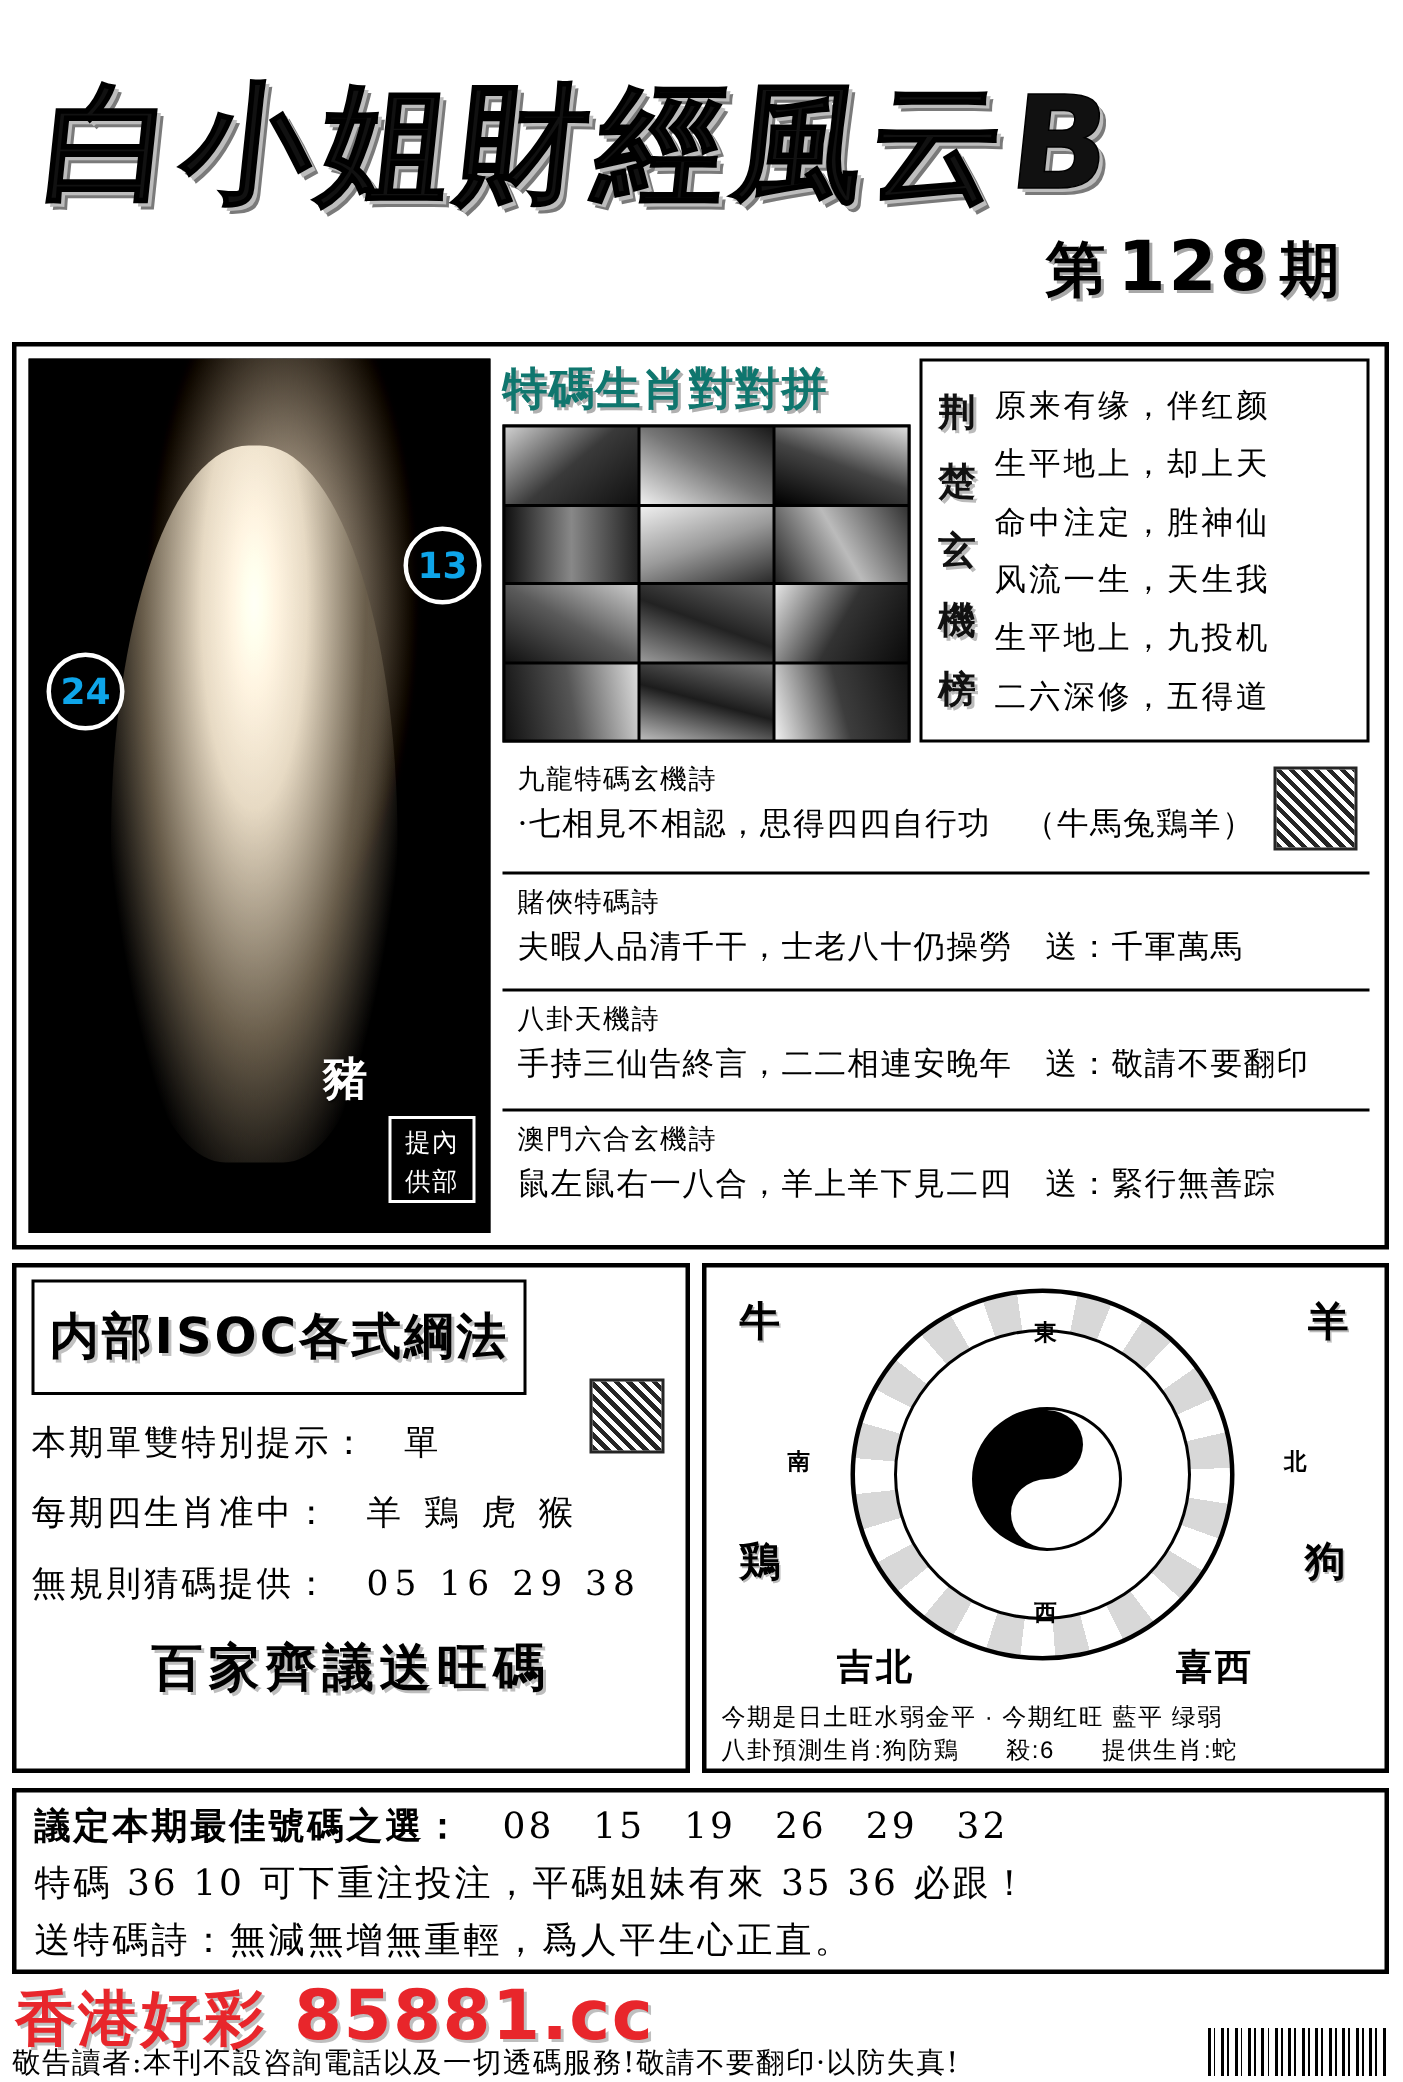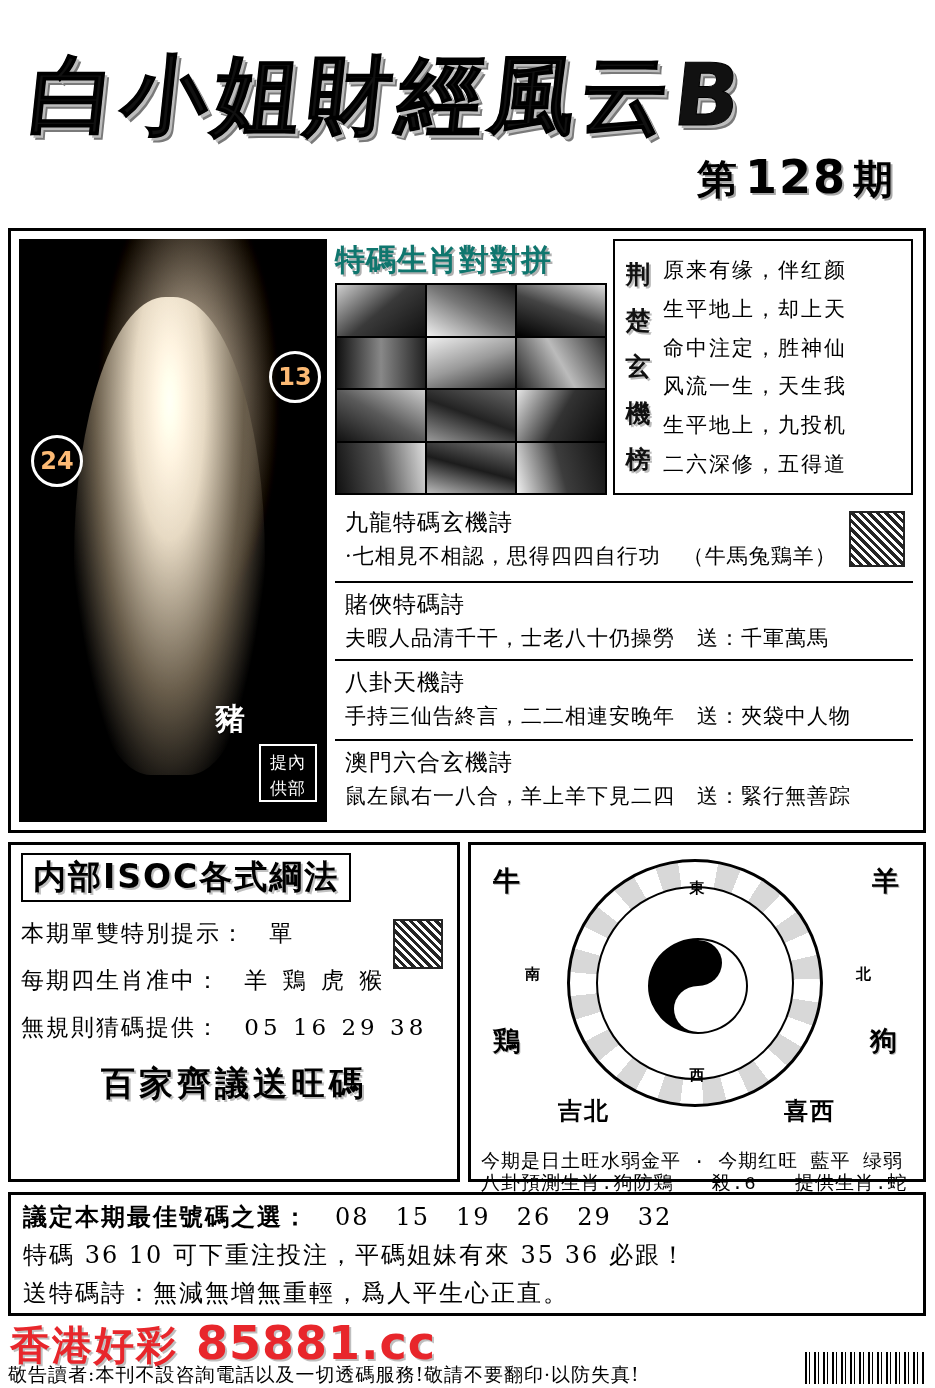--- a/index.html
+++ b/index.html
@@ -59,21 +59,21 @@
   .photo .figure{
     position:absolute;left:18%;top:10%;width:62%;height:82%;
     background:radial-gradient(ellipse at 50% 22%, #efe8db 0%, #cfc5b4 26%, #6e6557 55%, rgba(10,10,10,0) 78%);
     border-radius:48% 48% 40% 40%/55% 55% 45% 45%;
     filter:contrast(130%) blur(.3px);
   }
   .circ{
     position:absolute;
     width:46px;height:46px;border-radius:50%;
     border:3px solid #fff;
-    color:#fdba74;background:rgba(0,0,0,.35);
+    color:#0ea5e9;background:rgba(0,0,0,.35);
     font-size:24px;font-weight:bold;
     display:flex;align-items:center;justify-content:center;
   }
   .circ.c24{left:12px;top:196px;}
   .circ.c13{left:250px;top:112px;border-color:#fff;}
   .zodiac-big{
     position:absolute;left:196px;top:460px;
     color:#fff;font-size:30px;font-weight:bold;
     text-shadow:1px 1px 2px #000;
   }
@@ -136,21 +136,21 @@
     font-family:"DejaVu Serif","Liberation Serif",serif;
   }
 
   .sec{
     position:absolute;left:0;width:578px;
     border-top:2px solid #000;
     box-sizing:border-box;
     padding:6px 8px 4px 10px;
   }
   .sec h4{
-    margin:0 0 4px 0;font-size:23px;font-weight:normal;letter-spacing:1px;
+    margin:0 0 4px 0;font-size:18px;font-weight:normal;letter-spacing:1px;
     font-family:"DejaVu Serif","Liberation Serif",serif;
   }
   .sec p{
     margin:0;font-size:21px;letter-spacing:1px;white-space:nowrap;
     font-family:"DejaVu Serif","Liberation Serif",serif;
   }
   .sec .send{margin-left:22px;}
   #sec1{top:262px;height:78px;border-top:none;}
   #sec2{top:342px;height:78px;}
   #sec3{top:420px;height:80px;}
@@ -164,21 +164,21 @@
     opacity:.85;
   }
 
   
   .midleft{
     position:absolute;left:8px;top:842px;width:452px;height:340px;
     border:3px solid #000;box-sizing:border-box;padding:8px 10px;
   }
   .ml-title{
     font-size:33px;font-weight:bold;letter-spacing:2px;
-    border:2px solid #000;display:inline-block;padding:0 10px;
+    border:2px solid #000;display:inline-block;padding:14px 10px;
     text-shadow:2px 2px 0 #c0c0c0;
   }
   .ml-row{
     font-size:23px;margin-top:16px;letter-spacing:2px;white-space:nowrap;
     font-family:"DejaVu Serif","Liberation Serif",serif;
   }
   .ml-row .val{margin-left:14px;letter-spacing:4px;}
   .ml-foot{
     margin-top:18px;font-size:34px;font-weight:bold;letter-spacing:4px;
     text-align:center;text-shadow:2px 2px 0 #bdbdbd;
@@ -229,23 +229,23 @@
   .corner.tl{left:22px;top:18px;}
   .corner.tr{right:24px;top:18px;}
   .corner.bl{left:22px;top:178px;}
   .corner.br{right:26px;top:178px;}
   .bottom-pair{
     position:absolute;left:0;top:250px;width:452px;
     display:flex;justify-content:space-around;
     font-size:24px;font-weight:bold;letter-spacing:2px;
   }
   .mr-note{
-    position:absolute;left:10px;top:306px;width:436px;
-    font-size:19px;line-height:22px;letter-spacing:1px;
-    font-family:Liberation Mono, monospace;
+    position:absolute;left:10px;top:290px;width:436px;
+    font-size:16px;line-height:22px;letter-spacing:1px;
+    font-family:Liberation Sans, sans-serif;
     white-space:nowrap;
   }
   .mr-note .spaced{margin-left:26px;}
 
   
   .bottomblock{
     position:absolute;left:8px;top:1192px;width:918px;height:124px;
     border:3px solid #000;box-sizing:border-box;padding:6px 12px;
   }
   .bb-line{
@@ -348,21 +348,21 @@
       <div class="sec" id="sec2">
         <h4>賭俠特碼詩</h4>
         <p>
           <span>夫暇人品清千干，士老八十仍操勞</span><span class="send">送：千軍萬馬</span>
         </p>
       </div>
 
       <div class="sec" id="sec3">
         <h4>八卦天機詩</h4>
         <p>
-          <span>手持三仙告終言，二二相連安晚年</span><span class="send">送：夾袋中人物</span>
+          <span>手持三仙告終言，二二相連安晚年</span><span class="send">送：敬請不要翻印</span>
         </p>
       </div>
 
       <div class="sec" id="sec4">
         <h4>澳門六合玄機詩</h4>
         <p>
           <span>鼠左鼠右一八合，羊上羊下見二四</span><span class="send">送：緊行無善踪</span>
         </p>
       </div>
 

